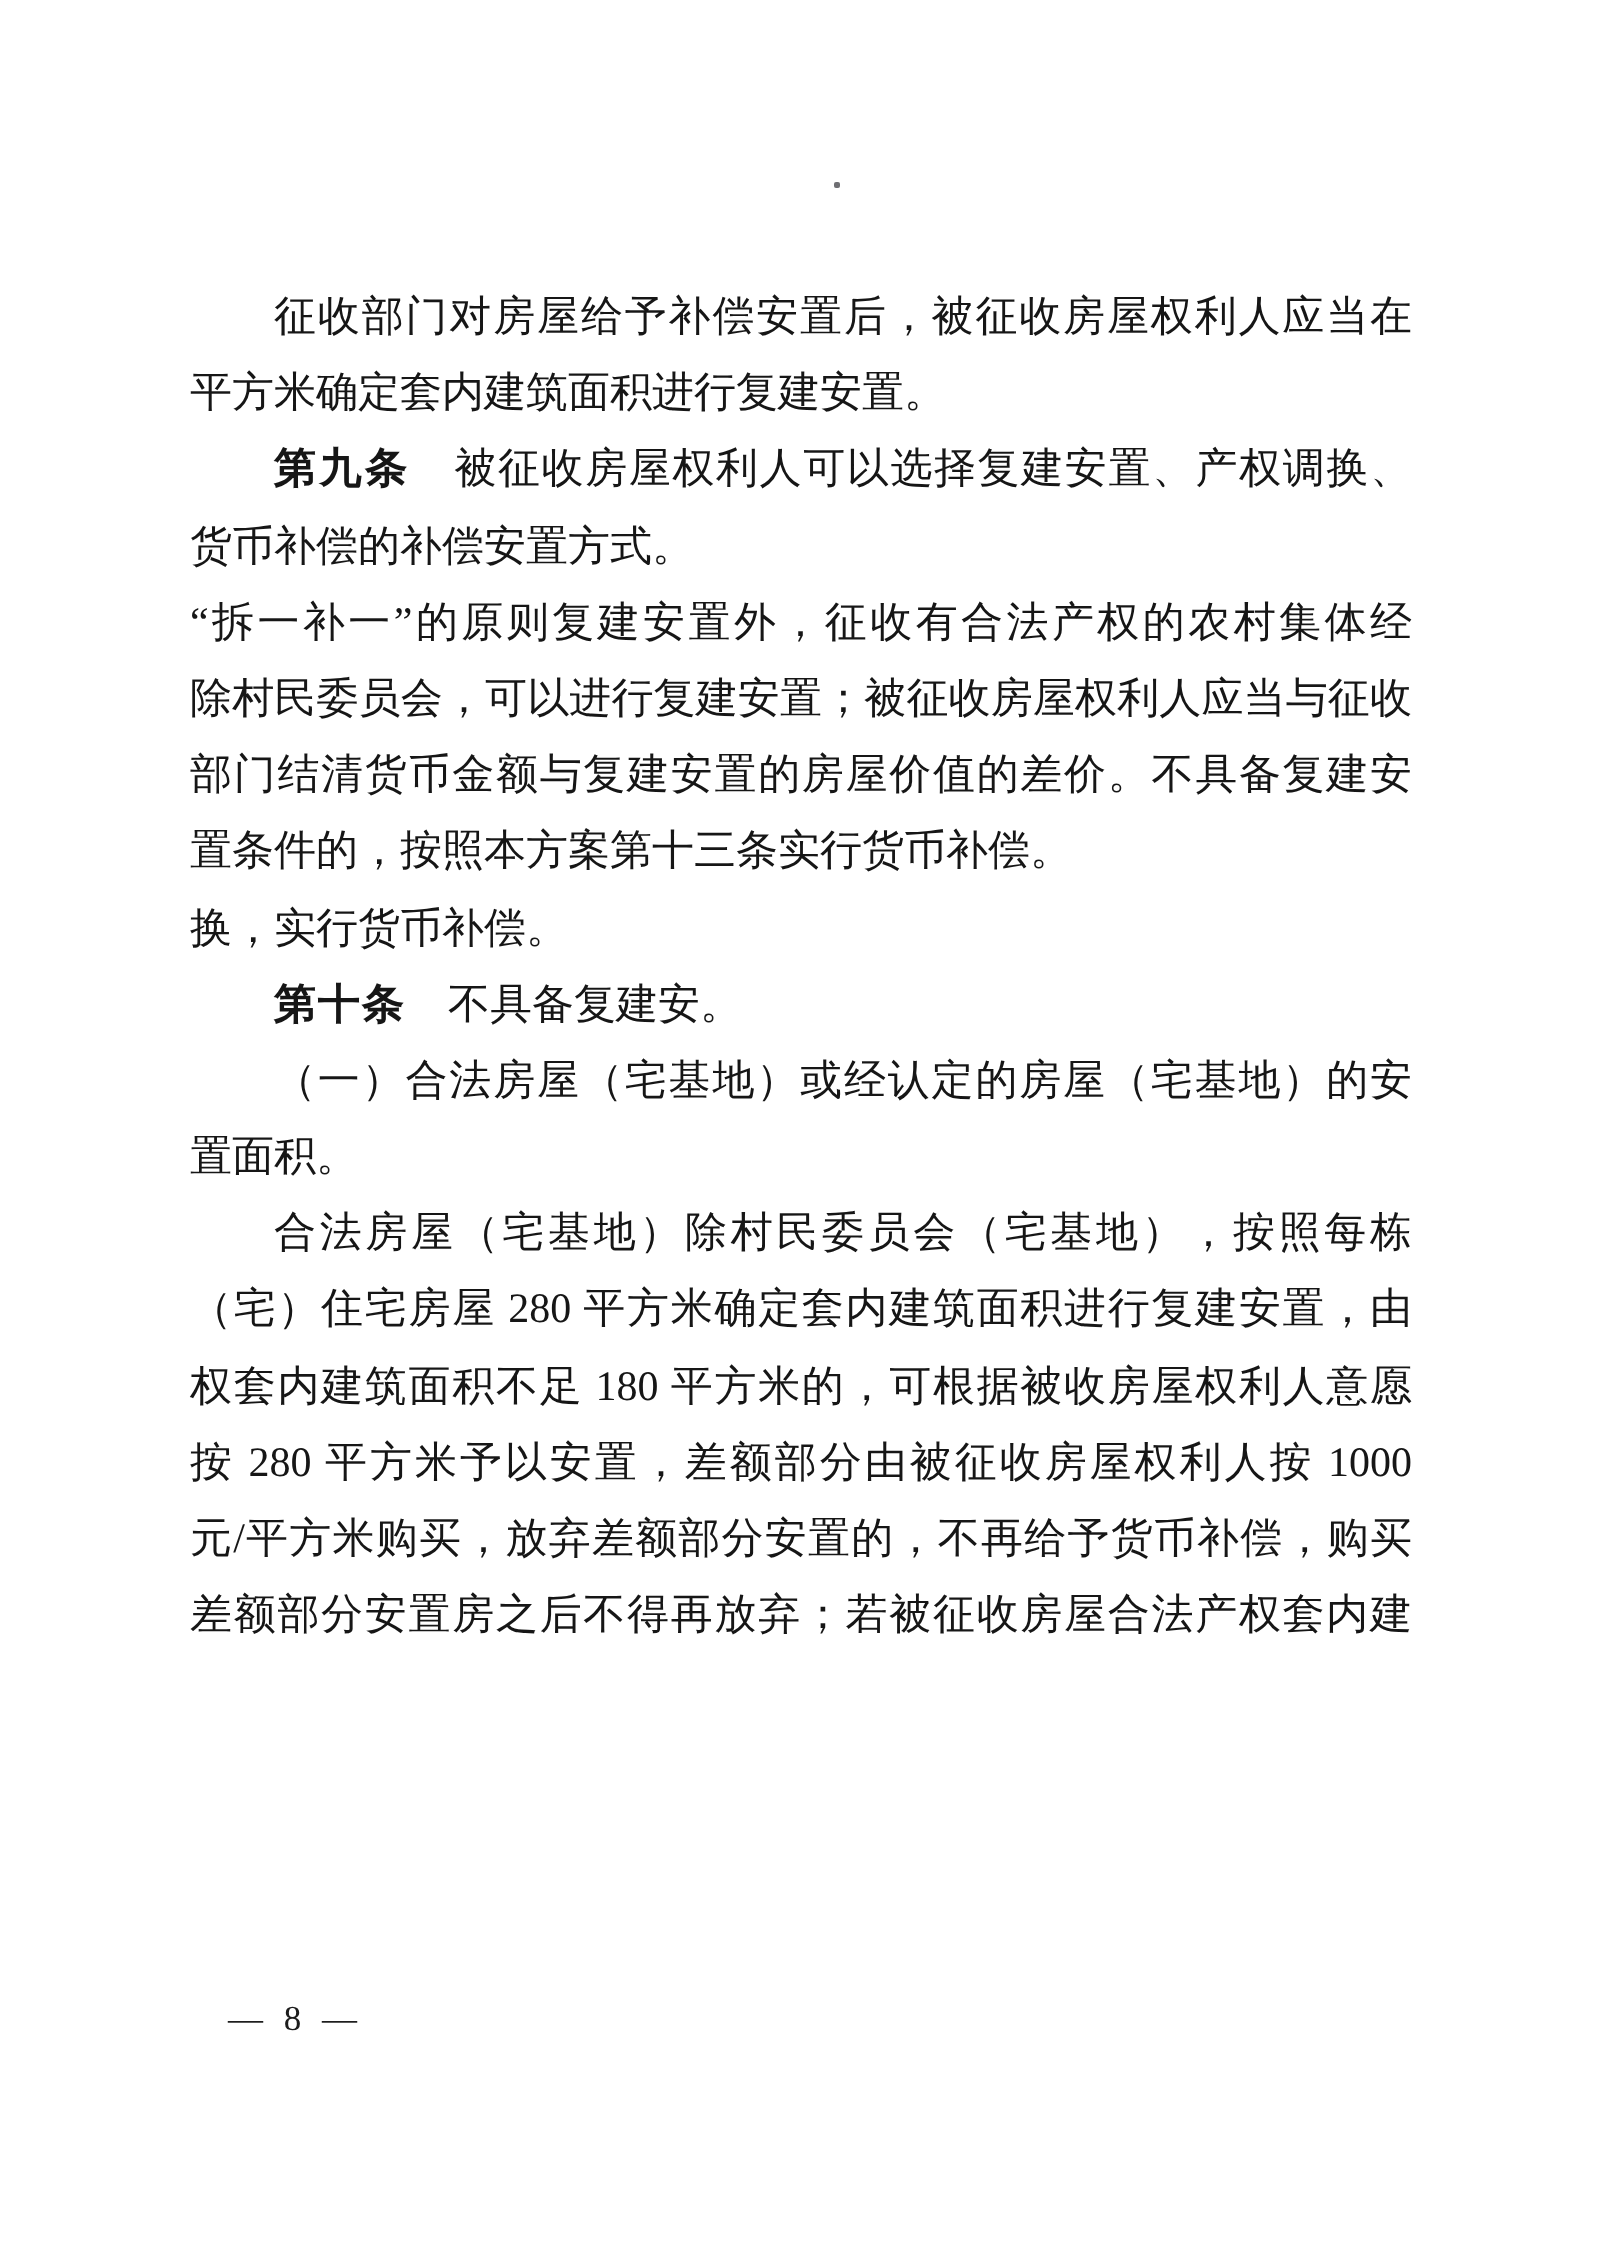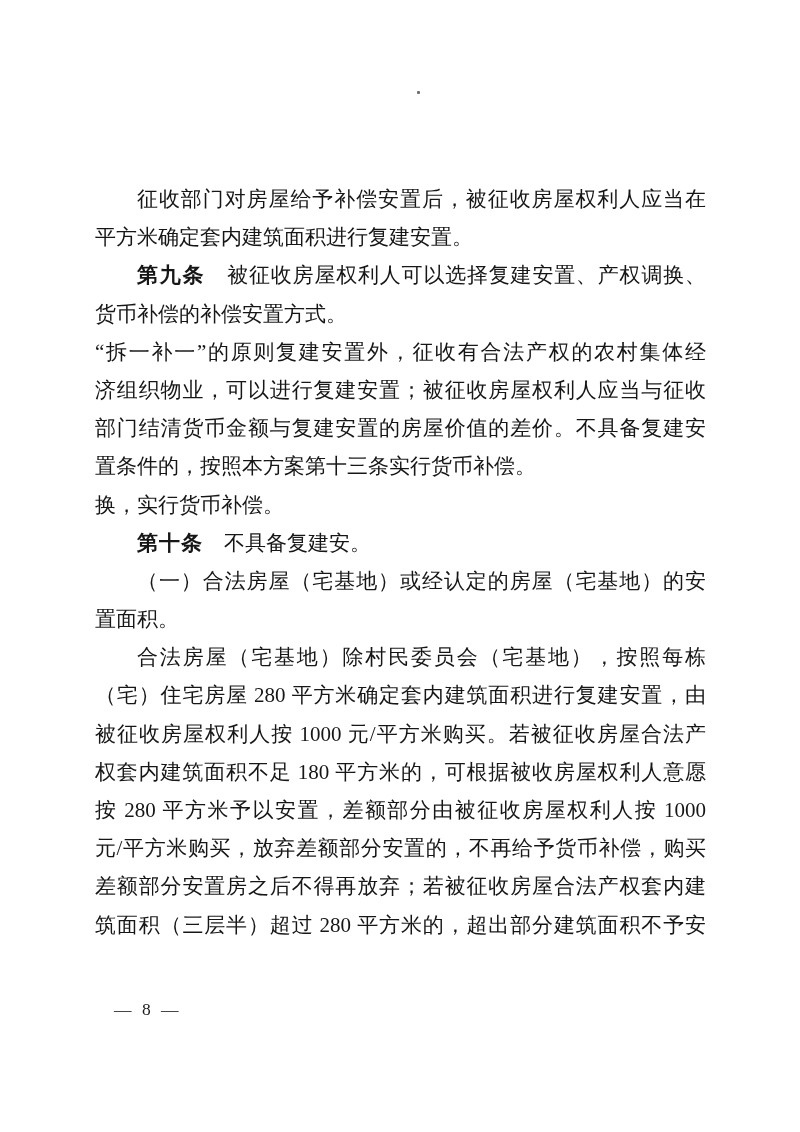--- a/index.html
+++ b/index.html
@@ -14,21 +14,20 @@
     background: #ffffff;
     font-family: "Liberation Serif", serif;
     color: #141414;
     overflow: hidden;
   }
   .text-block {
     position: absolute;
     left: 95px;
     top: 139px;
     width: 611px;
-    margin-top: 41px;
   }
   .line {
     height: 38.2px;
     line-height: 38.2px;
     font-size: 21px;
     text-align: justify;
     text-justify: inter-ideograph;
     color: #161616;
   }
   .line.fill {
@@ -64,30 +63,28 @@
 <body>
 
 <div class="page">
   <div class="scan-dot"></div>
   <div class="text-block" id="text-block">
       <div class="line indent fill"><span>征收部门对房屋给予补偿安置后，被征收房屋权利人应当在</span></div>
       <div class="line"><span>平方米确定套内建筑面积进行复建安置。</span></div>
       <div class="line indent fill"><b>第九条</b><span>　被征收房屋权利人可以选择复建安置、产权调换、</span></div>
       <div class="line"><span>货币补偿的补偿安置方式。</span></div>
       <div class="line fill"><span>“拆一补一”的原则复建安置外，征收有合法产权的农村集体经</span></div>
-      <div class="line fill"><span>济组织物业，可以进行复建安置；被征收房屋权利人应当与征收</span></div>
+      <div class="line fill"><span>除村民委员会，可以进行复建安置；被征收房屋权利人应当与征收</span></div>
       <div class="line fill"><span>部门结清货币金额与复建安置的房屋价值的差价。不具备复建安</span></div>
       <div class="line"><span>置条件的，按照本方案第十三条实行货币补偿。</span></div>
       <div class="line"><span>换，实行货币补偿。</span></div>
       <div class="line indent"><b>第十条</b><span>　不具备复建安。</span></div>
       <div class="line indent fill"><span>（一）合法房屋（宅基地）或经认定的房屋（宅基地）的安</span></div>
       <div class="line"><span>置面积。</span></div>
       <div class="line indent fill"><span>合法房屋（宅基地）除村民委员会（宅基地），按照每栋</span></div>
       <div class="line fill"><span>（宅）住宅房屋 280 平方米确定套内建筑面积进行复建安置，由</span></div>
-      <div class="line fill"><span>被征收房屋权利人按 1000 元/平方米购买。若被征收房屋合法产</span></div>
       <div class="line fill"><span>权套内建筑面积不足 180 平方米的，可根据被收房屋权利人意愿</span></div>
       <div class="line fill"><span>按 280 平方米予以安置，差额部分由被征收房屋权利人按 1000</span></div>
       <div class="line fill"><span>元/平方米购买，放弃差额部分安置的，不再给予货币补偿，购买</span></div>
       <div class="line fill"><span>差额部分安置房之后不得再放弃；若被征收房屋合法产权套内建</span></div>
-      <div class="line fill"><span>筑面积（三层半）超过 280 平方米的，超出部分建筑面积不予安</span></div>
     </div>
   <div class="footer">— 8 —</div>
 </div>
 
 </body></html>

